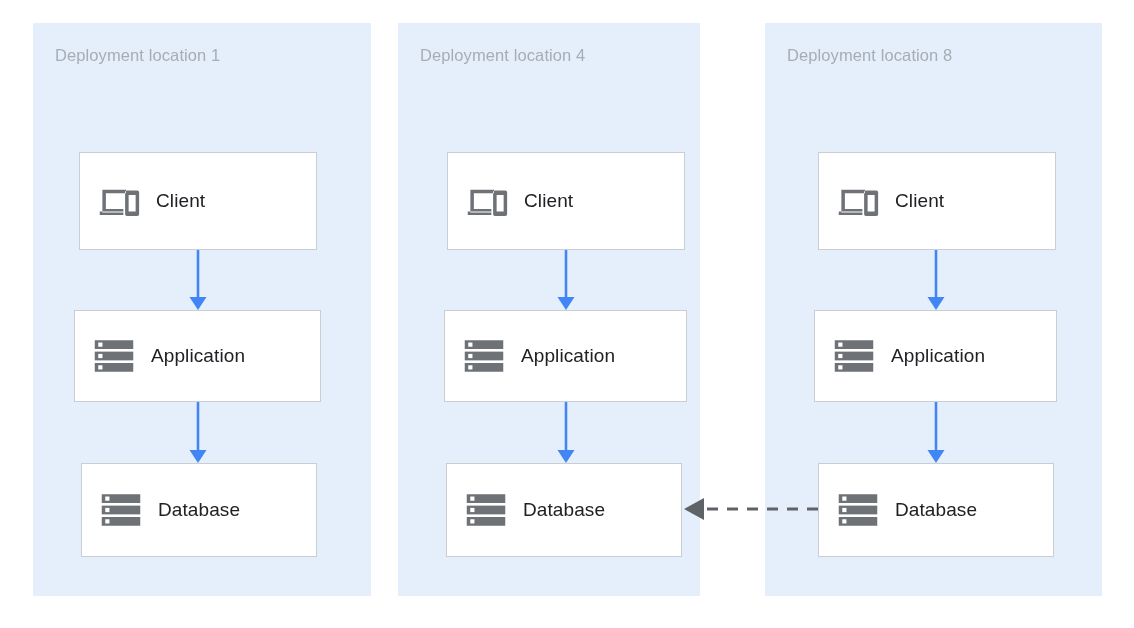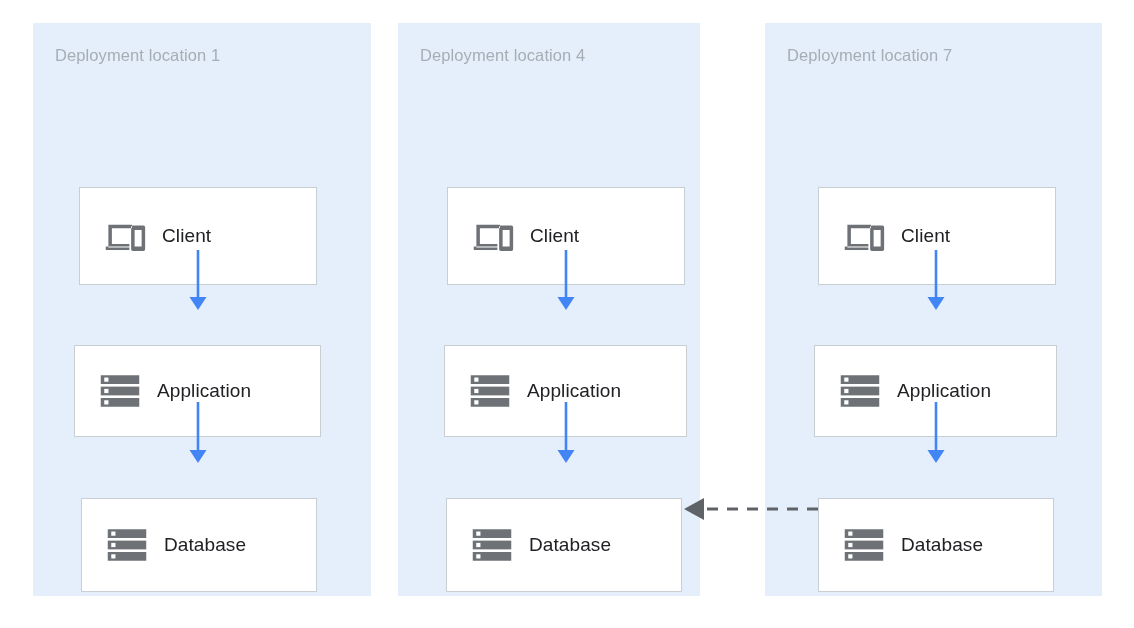--- a/index.html
+++ b/index.html
@@ -40,22 +40,21 @@
   }
 
   
   .node {
     position: absolute;
     background: #ffffff;
     border: 1px solid #c9ced3;
     box-sizing: border-box;
     display: flex;
     align-items: center;
-    padding-left: 24px;
-    margin-top: 35px;
+    padding-left: 18px;
   }
   .node-icon {
     flex: 0 0 auto;
     width: 42px;
     height: 42px;
     display: block;
     margin-right: 16px;
   }
   .node-label {
     font-size: 19px;
@@ -134,21 +133,21 @@
         <rect x="2" y="6" width="44" height="10" fill="#6e7277"></rect>
         <rect x="6" y="8.6" width="4.8" height="4.8" fill="#ffffff"></rect>
         <rect x="2" y="19" width="44" height="10" fill="#6e7277"></rect>
         <rect x="6" y="21.6" width="4.8" height="4.8" fill="#ffffff"></rect>
         <rect x="2" y="32" width="44" height="10" fill="#6e7277"></rect>
         <rect x="6" y="34.6" width="4.8" height="4.8" fill="#ffffff"></rect>
       </svg>
       <span class="node-label" style="color: rgb(32, 33, 36);">Database</span>
     </div>
     <div class="zone" style="left: 765px; top: 23px; width: 337px; height: 573px; background: rgb(229, 239, 251);">
-      <div class="zone-title" style="color: rgb(166, 173, 180);">Deployment location 7</div>
+      <div class="zone-title" style="color: rgb(166, 173, 180);">Deployment location 8</div>
     </div>
     <div class="node" style="left: 818px; top: 152px; width: 238px; height: 98px; background: rgb(255, 255, 255); border-color: rgb(201, 206, 211);">
       <svg class="node-icon" viewBox="0 0 48 48">
         <path fill="#6e7277" d="M5 11 h27 v4 H9 v18 h20 v4 H5 ZM2 36 h27 v4 H2 ZM33 12 h12 a2 2 0 0 1 2 2 v25 a2 2 0 0 1 -2 2 h-12 a2 2 0 0 1 -2 -2 v-25 a2 2 0 0 1 2 -2 ZM35 17 h8 v19 h-8 Z" fill-rule="evenodd"></path>
       </svg>
       <span class="node-label" style="color: rgb(32, 33, 36);">Client</span>
     </div>
     <div class="node" style="left: 814px; top: 310px; width: 243px; height: 92px; background: rgb(255, 255, 255); border-color: rgb(201, 206, 211);">
       <svg class="node-icon" viewBox="0 0 48 48">
         <rect x="2" y="6" width="44" height="10" fill="#6e7277"></rect>

